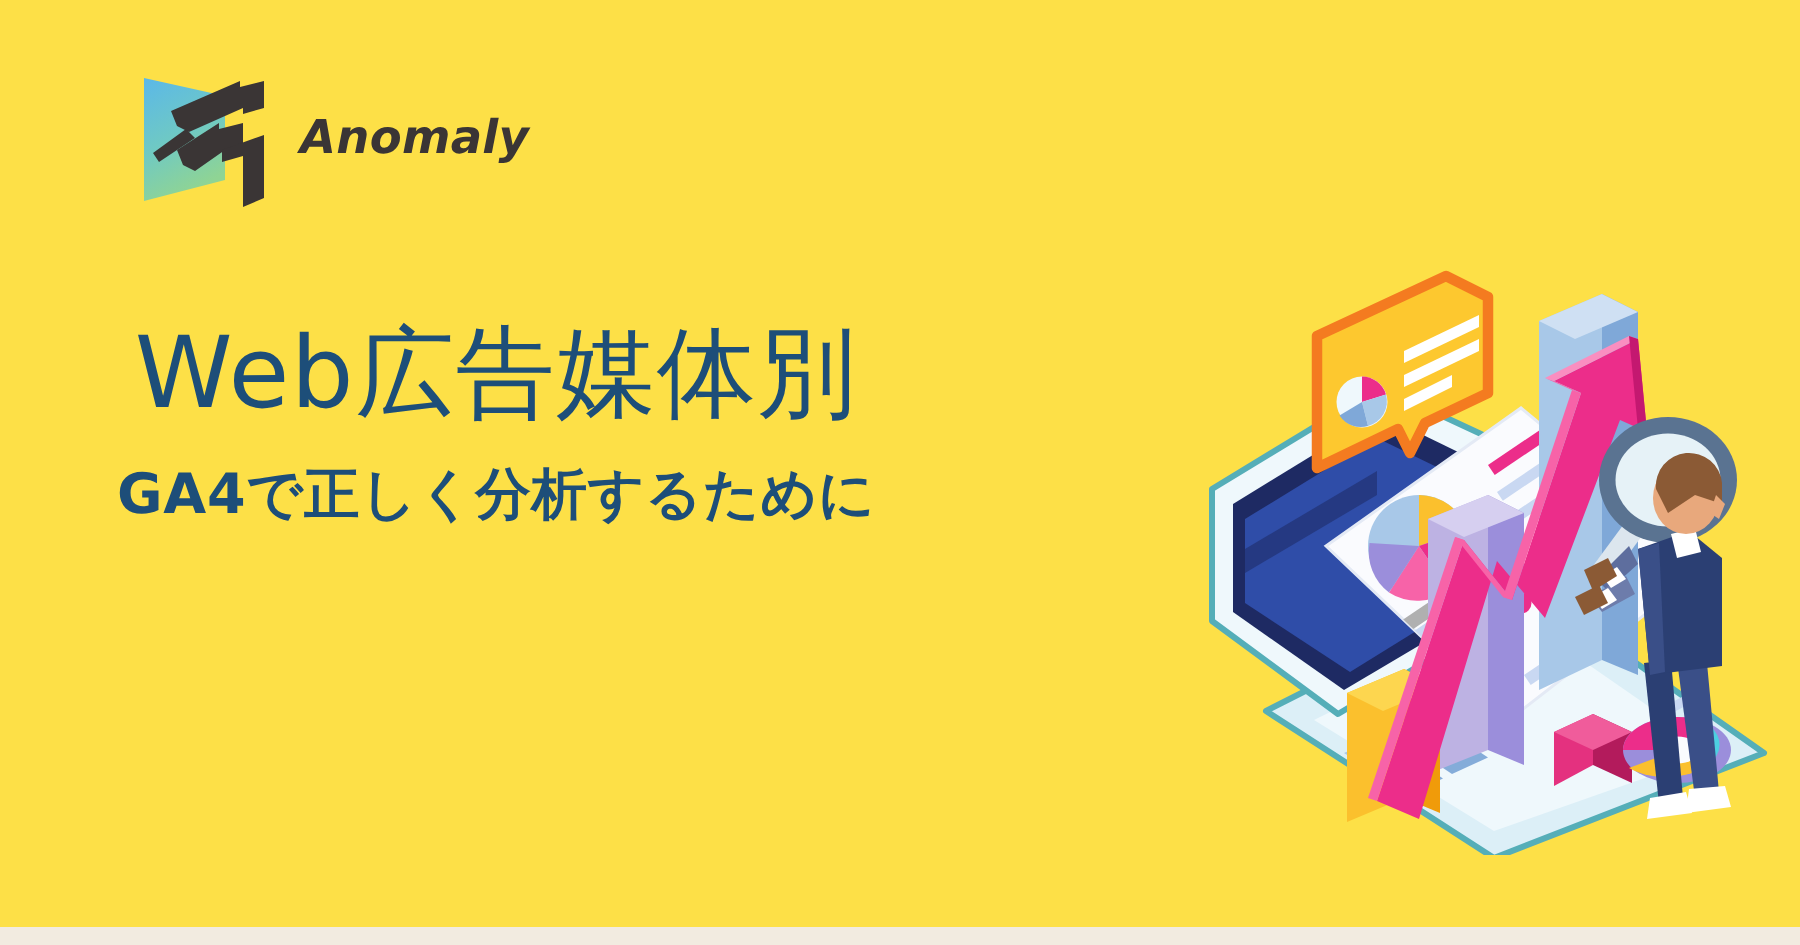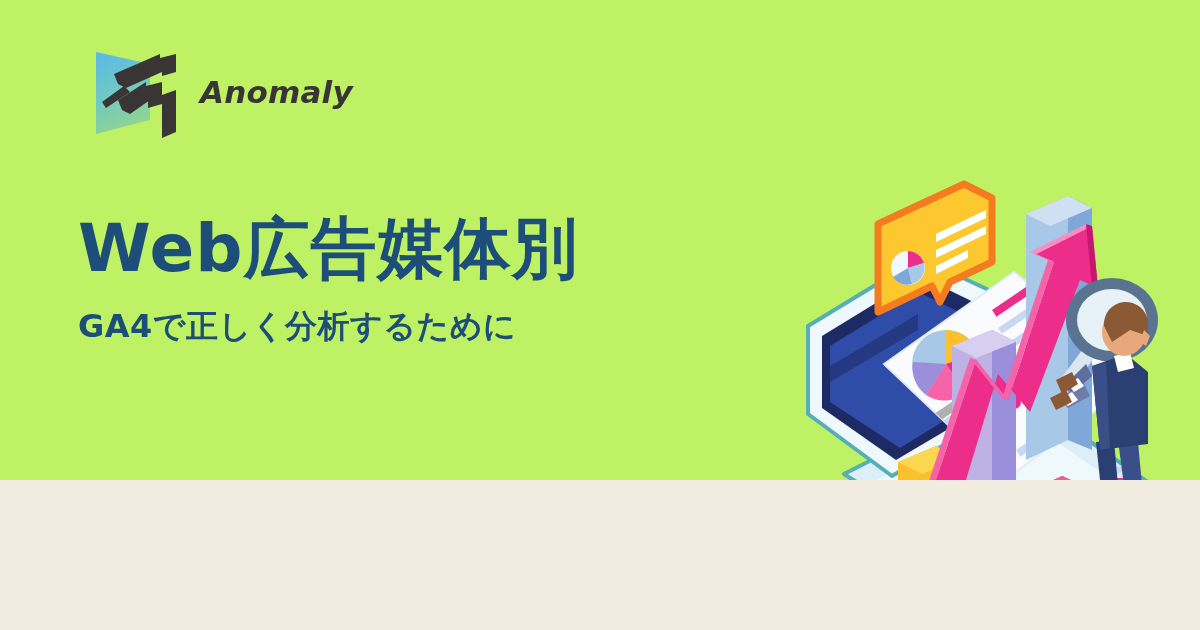--- a/index.html
+++ b/index.html
@@ -12,22 +12,22 @@
 
   body {
     font-family: "Liberation Sans", "DejaVu Sans", sans-serif;
     background: #F2EBE0;
     position: relative;
   }
 
   #canvas {
     position: relative;
     width: 1200px;
-    height: 480px;
-    background: #bef264;
+    height: 618px;
+    background: #fde047;
     overflow: hidden;
   }
 
   
   #logo {
     position: absolute;
     left: 88px;
     top: 42px;
     display: flex;
     align-items: center;
@@ -52,32 +52,32 @@
 
   
   #headline {
     position: absolute;
     left: 78px;
     top: 206px;
     z-index: 6;
   }
   .title-line {
     font-family: "DejaVu Sans", sans-serif;
-    font-weight: 700;
+    font-weight: 400;
     font-size: 66px;
     line-height: 1.30;
     color: #1D4E79;
     letter-spacing: 1px;
     white-space: nowrap;
     text-align: center;
   }
   #subtitle {
     font-family: "DejaVu Sans", sans-serif;
     font-weight: 700;
-    font-size: 32px;
+    font-size: 37px;
     line-height: 1.4;
     color: #1D4E79;
     letter-spacing: 0.5px;
     white-space: nowrap;
     margin-top: 12px;
   }
 
   
   #illustration {
     position: absolute;

